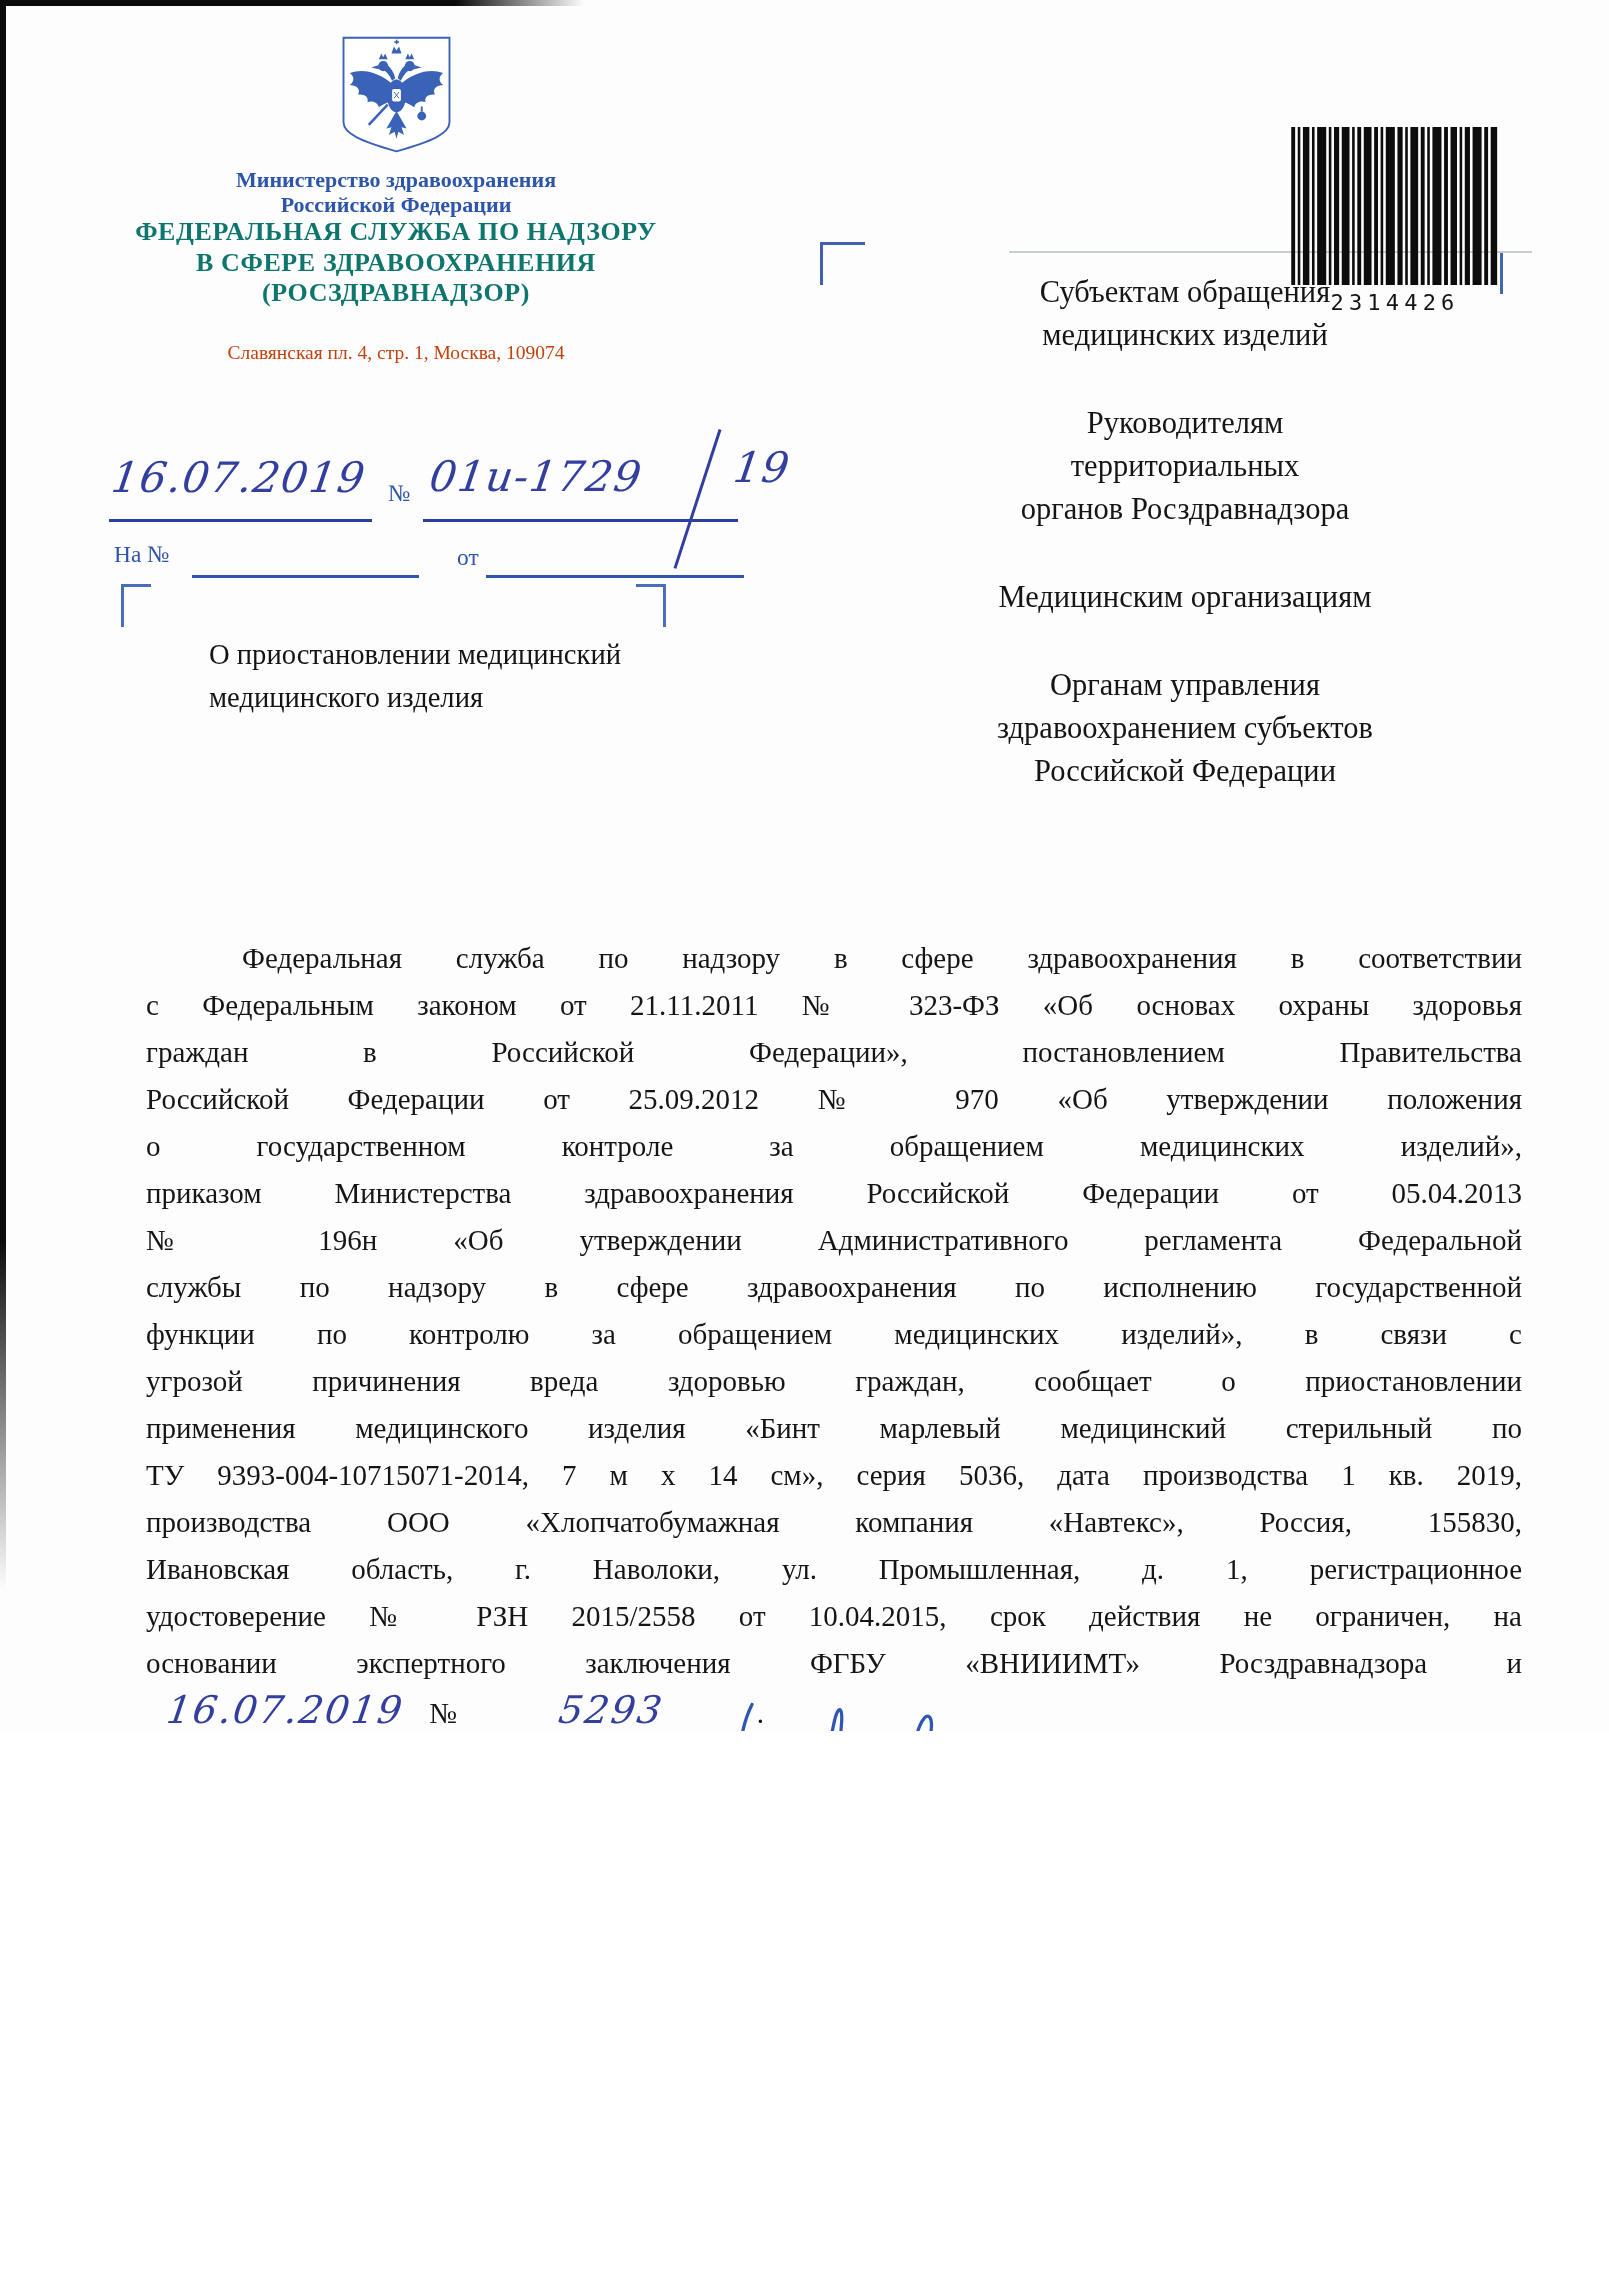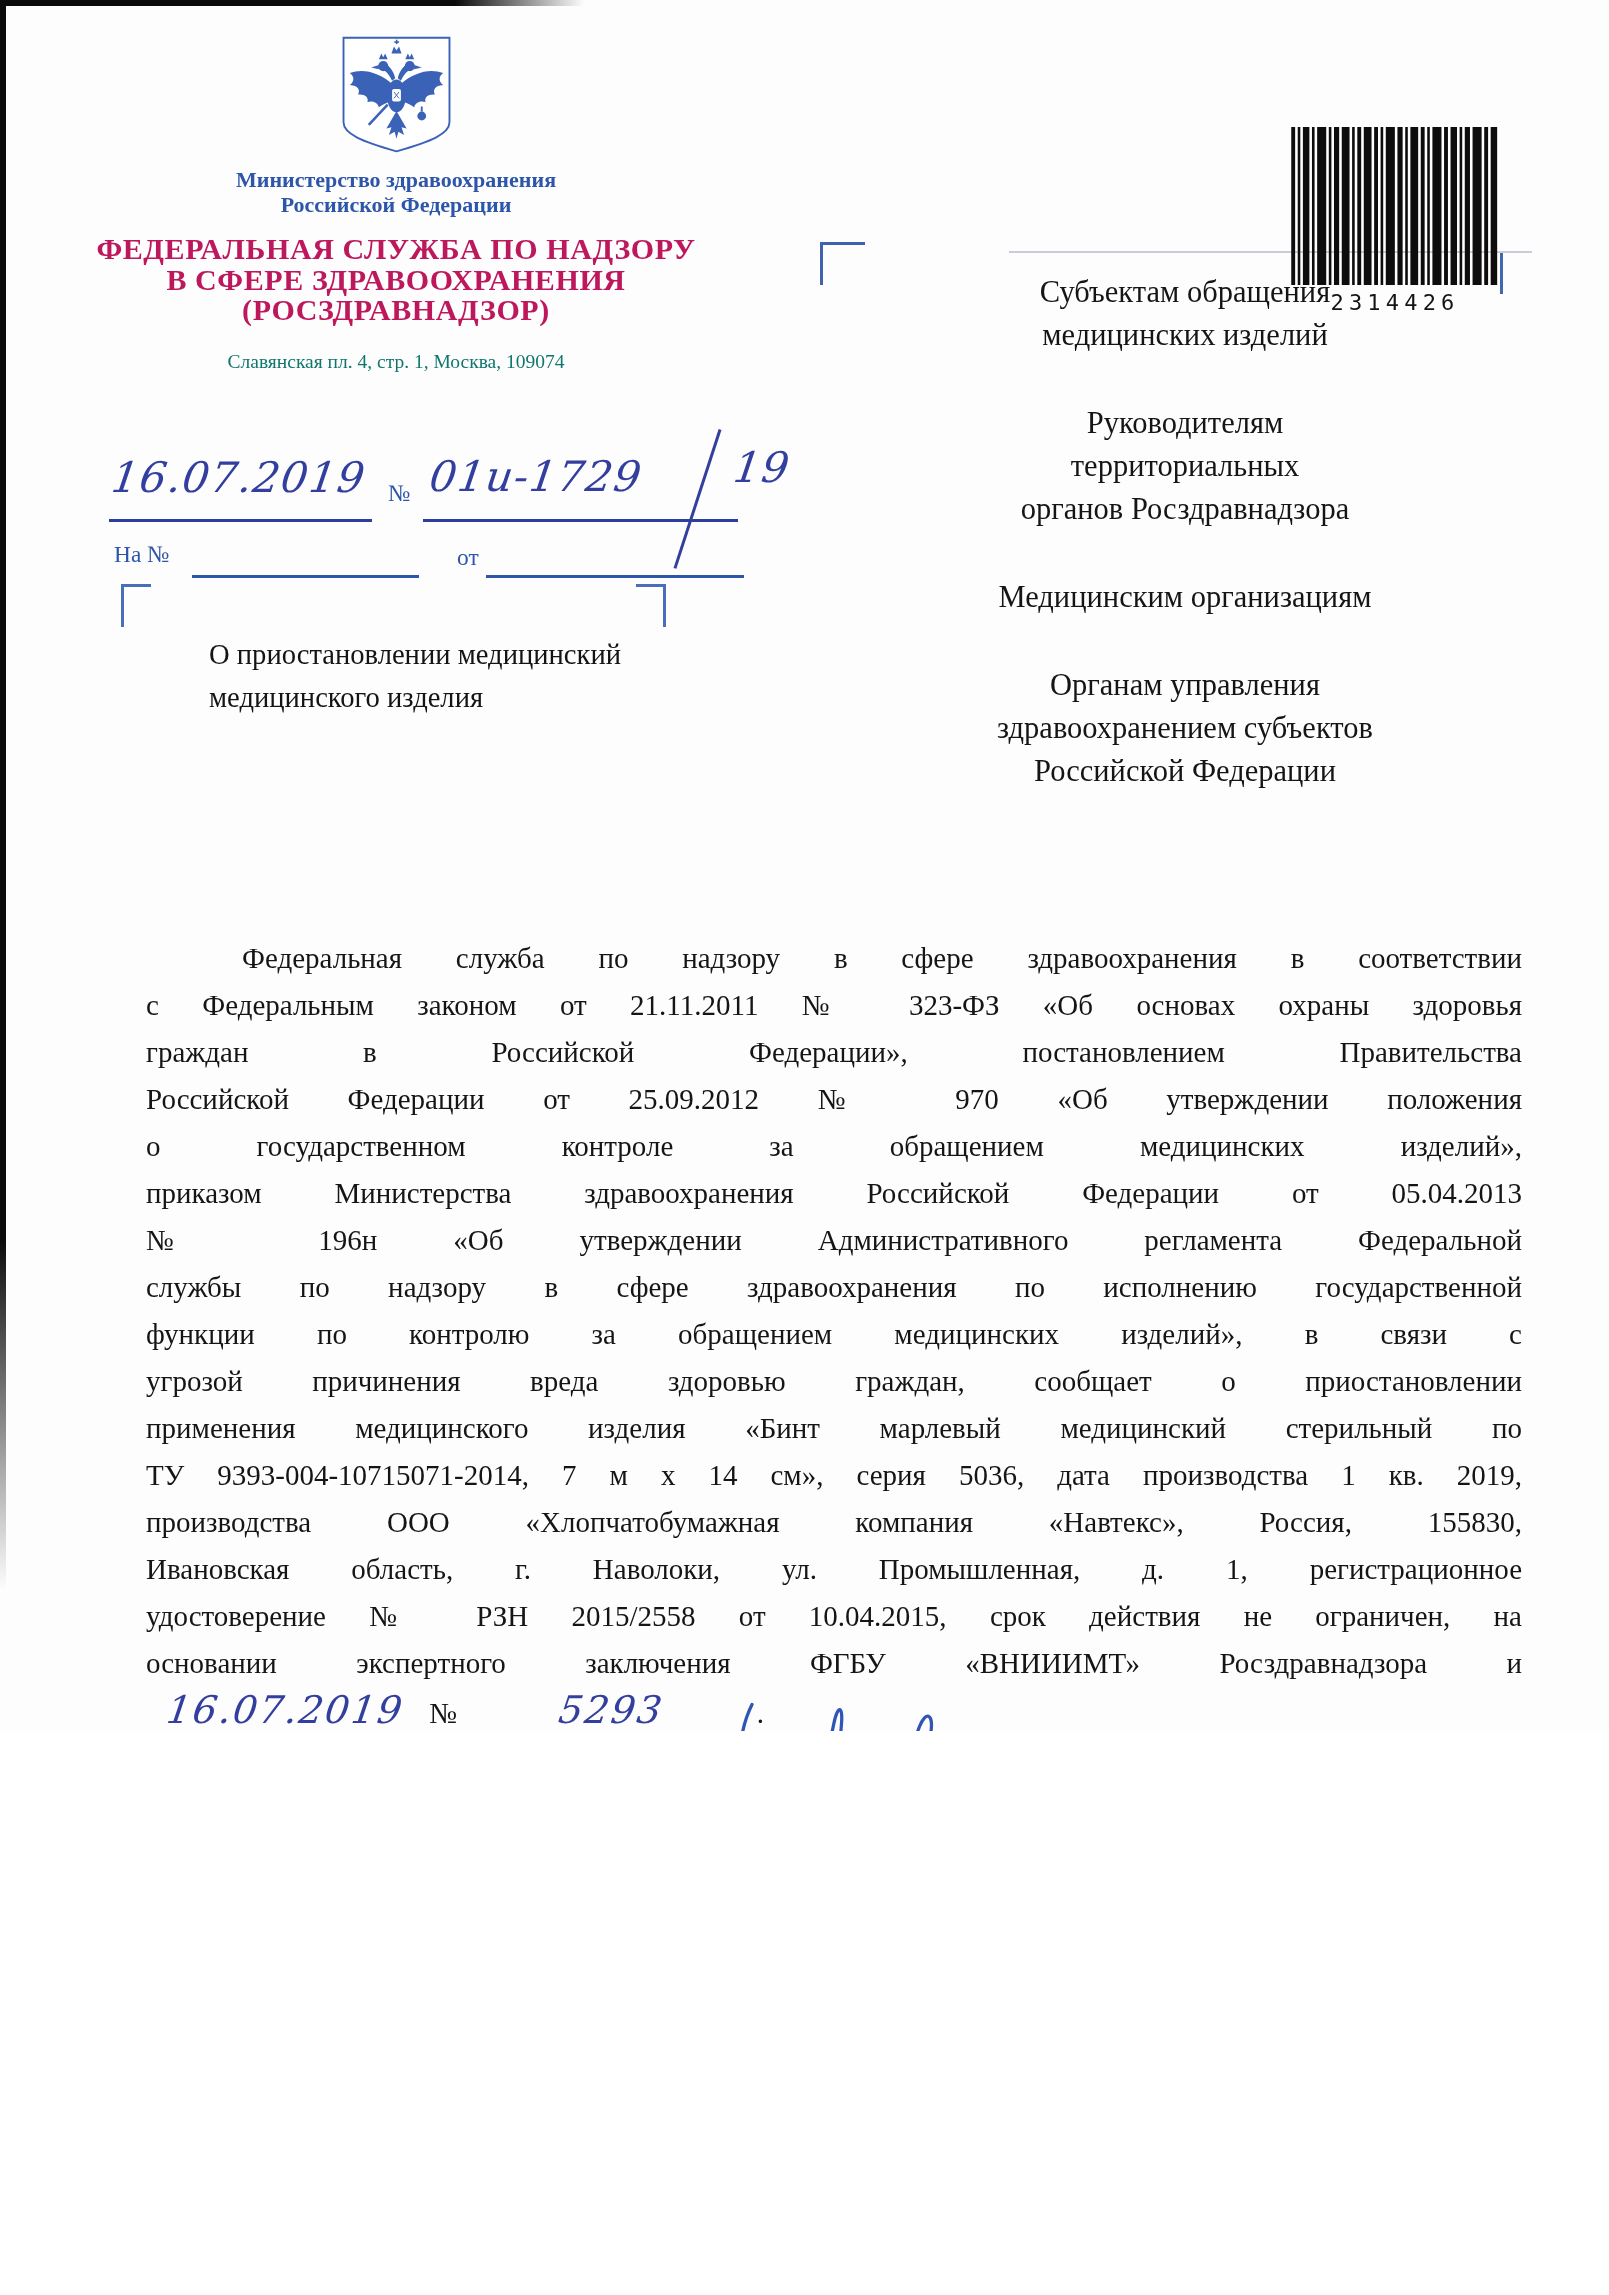--- a/index.html
+++ b/index.html
@@ -13,22 +13,22 @@
   .scan-top{position:absolute;left:0;top:0;width:584px;height:5.8px;
     background:linear-gradient(90deg,#0b0b0b 0 78%,rgba(11,11,11,0) 100%);}
   .scan-left{position:absolute;left:0;top:0;width:5.8px;height:1590px;
     background:linear-gradient(180deg,#0b0b0b 0 78%,rgba(11,11,11,0) 100%);}
   .scan-smudge{position:absolute;left:0;top:2267px;width:45px;height:28.6px;
     background:radial-gradient(ellipse at 20% 90%,rgba(40,40,45,.55),rgba(40,40,45,0) 70%);}
   
   .letterhead{position:absolute;left:78px;top:34px;width:636px;text-align:center;}
   .emblem{display:inline-block;width:127px;height:123px;margin-bottom:10.4px;}
   .ministry{font-weight:bold;font-size:22px;line-height:25px;color:#2d55a9;}
-  .service{margin-top:17px;font-weight:bold;font-size:30px;line-height:30.5px;color:#be185d;letter-spacing:0.6px;}
-  .addr{margin-top:24px;font-size:19.5px;line-height:24px;color:#0f766e;}
+  .service{font-weight:bold;font-size:26px;line-height:30.5px;color:#0f766e;letter-spacing:0.6px;}
+  .addr{margin-top:32px;font-size:19.5px;line-height:24px;color:#c2410c;}
   
   .hw{font-family:"DejaVu Serif","Liberation Serif",serif;font-style:italic;
       color:#333f9e;transform:skewX(-8deg);display:inline-block;letter-spacing:1.3px;}
   .hw-date-top{position:absolute;left:112px;top:453px;font-size:42px;}
   .hw-num-top{position:absolute;left:430px;top:452px;font-size:42px;}
   .hw-19{position:absolute;left:734px;top:443px;font-size:42px;}
   .hw-slash{position:absolute;left:696px;top:426px;width:3.2px;height:146px;
       background:#333f9e;transform:rotate(18deg);}
   .regline{position:absolute;height:2.6px;background:#2c3f9d;}
   .rl-date{left:109px;top:519px;width:263px;}

